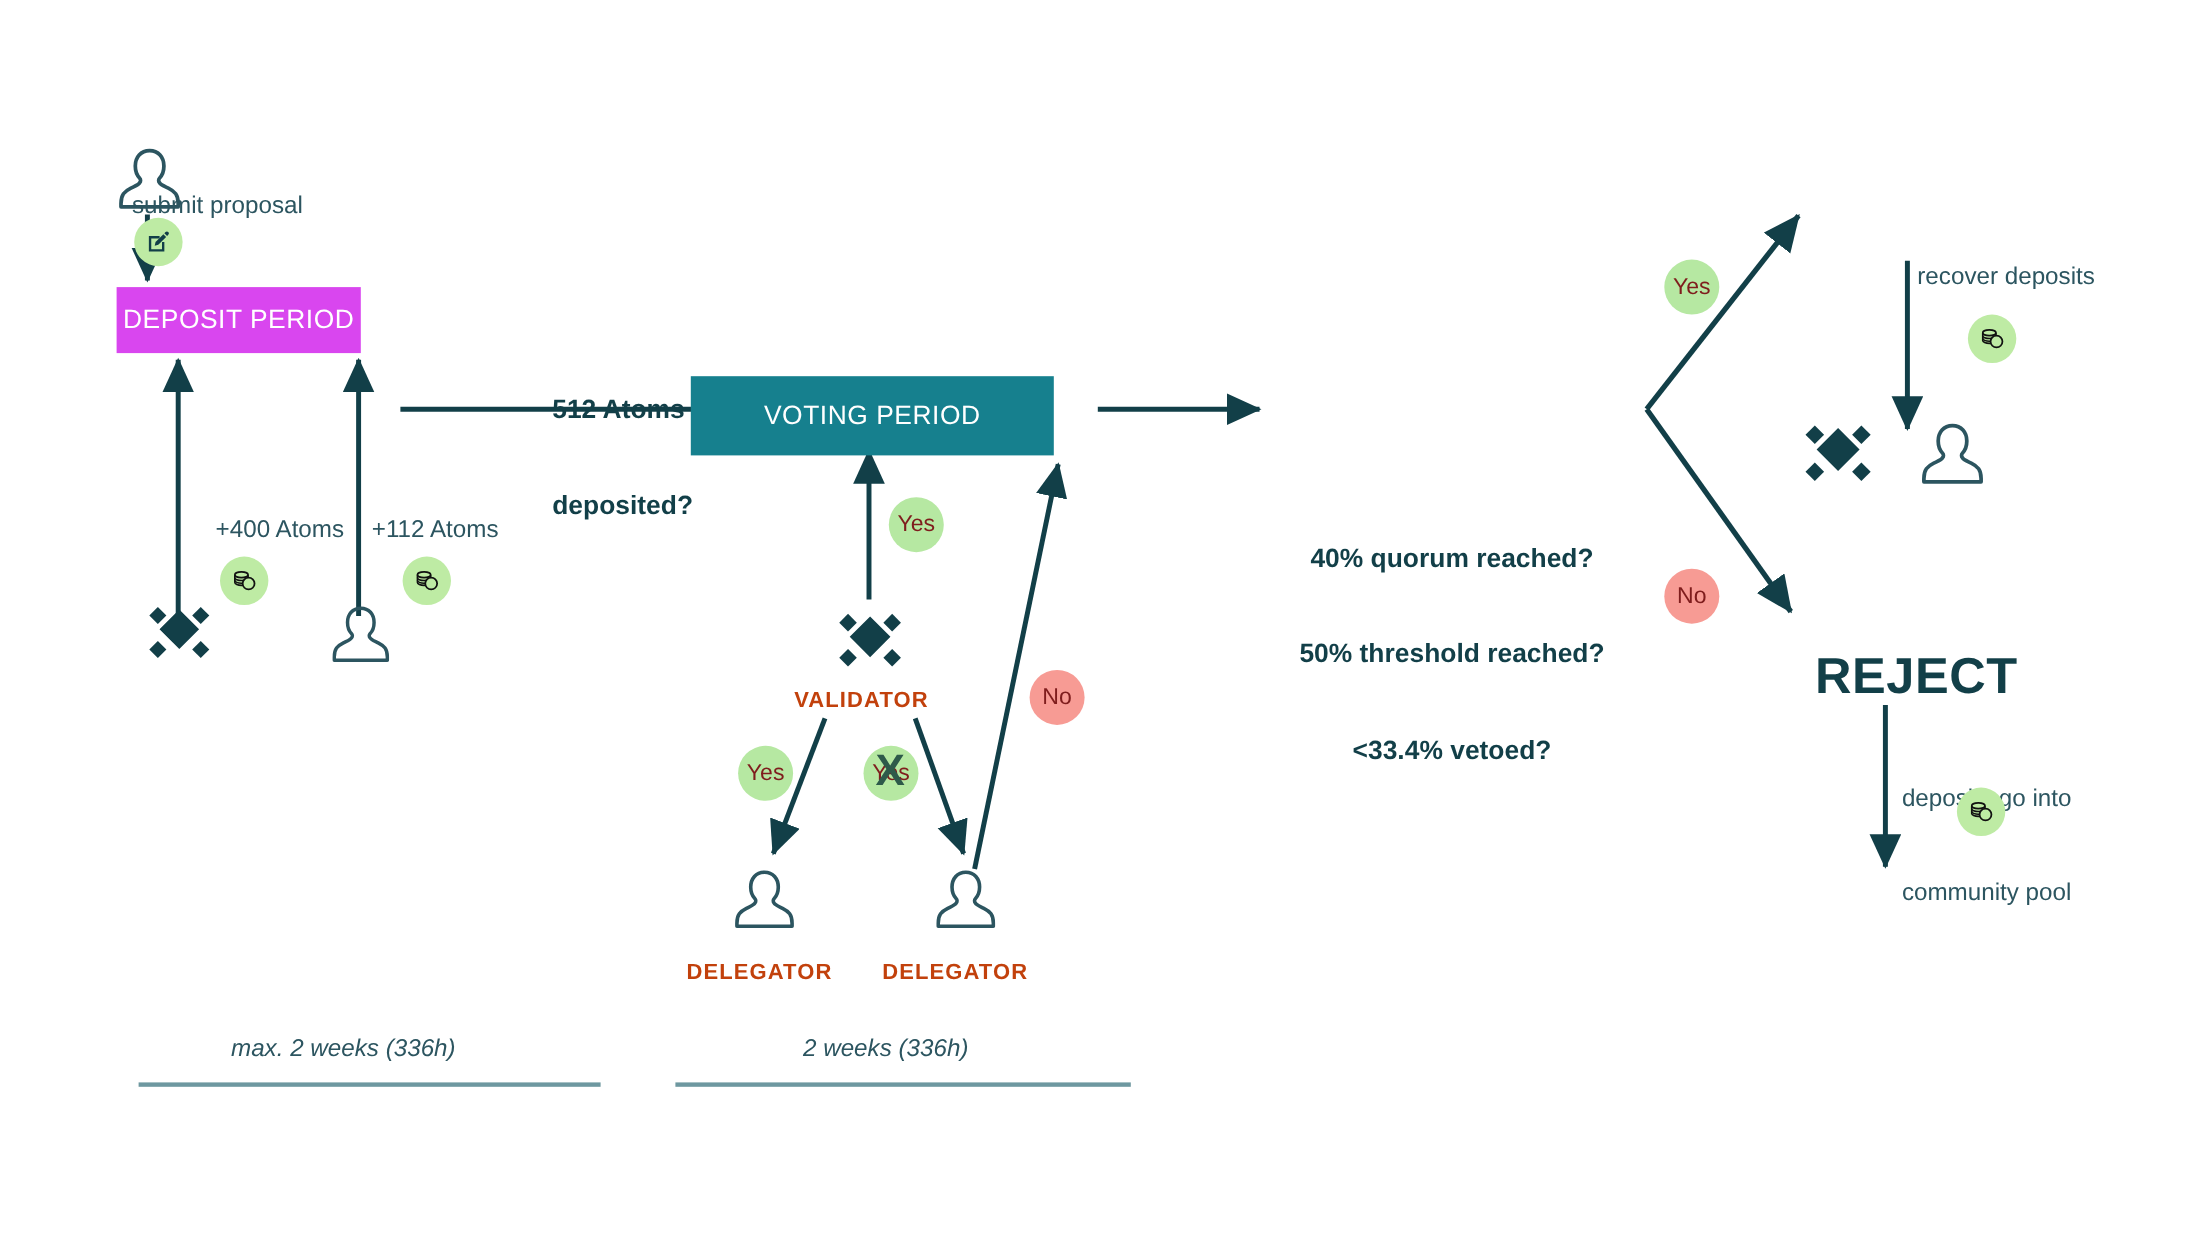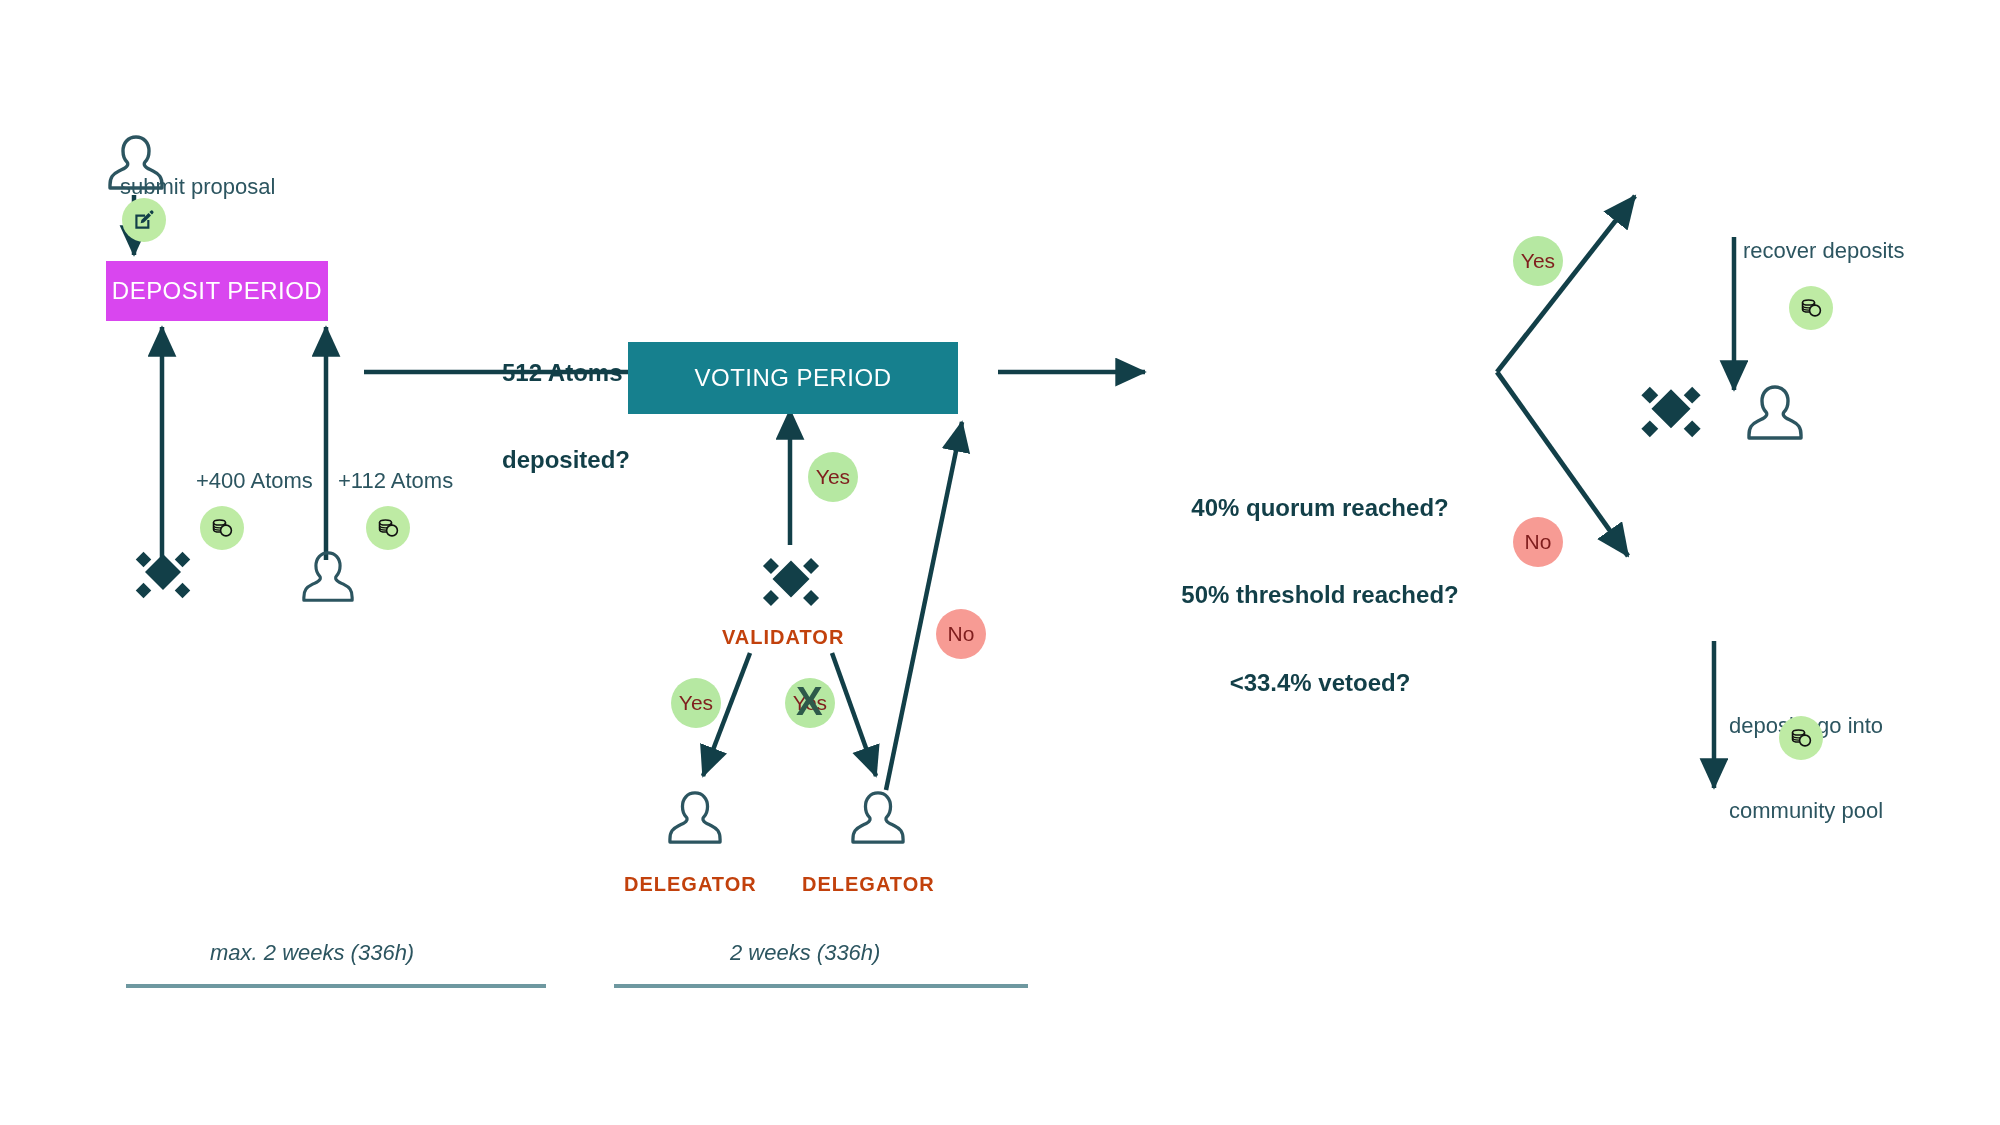--- a/index.html
+++ b/index.html
@@ -272,20 +272,21 @@
       <rect x="10" y="45" width="11" height="11" transform="rotate(45 15.5 50.5)" fill="#123F48"></rect>
       <rect x="49" y="45" width="11" height="11" transform="rotate(45 54.5 50.5)" fill="#123F48"></rect>
     </svg>
   </div>
   <div class="abs" style="left:1747px;top:382px;">
     <svg class="icon-svg" width="56" height="62" viewBox="0 0 56 62">
       <path d="M28 5c-8 0-13 6-13 14 0 5 2 9 4 11 1 1 1 3 0 4-1 2-4 3-8 5-6 3-9 6-9 14v3h52v-3c0-8-3-11-9-14-4-2-7-3-8-5-1-1-1-3 0-4 2-2 4-6 4-11 0-8-5-14-13-14z" fill="none" stroke="#2C5560" stroke-width="3.4" stroke-linejoin="round"></path>
     </svg>
   </div>
 
+  <div class="txt txt-huge" style="left:1650px;top:587px;">REJECT</div>
 
   <div class="txt txt-reg" style="left:1729px;top:656px;line-height:1.28;">
     <div>deposits go into</div>
     <div>community pool</div>
   </div>
 
   <div class="badge-icon" style="left:1779px;top:716px;width:44px;height:44px;">
     <svg class="icon-svg" width="26" height="26" viewBox="0 0 26 26">
       <ellipse cx="10.5" cy="7.5" rx="6" ry="2.6" fill="none" stroke="#111" stroke-width="1.5"></ellipse>
       <path d="M4.5 7.5v7c0 1.4 2.7 2.6 6 2.6s6-1.2 6-2.6v-7" fill="none" stroke="#111" stroke-width="1.5"></path>

